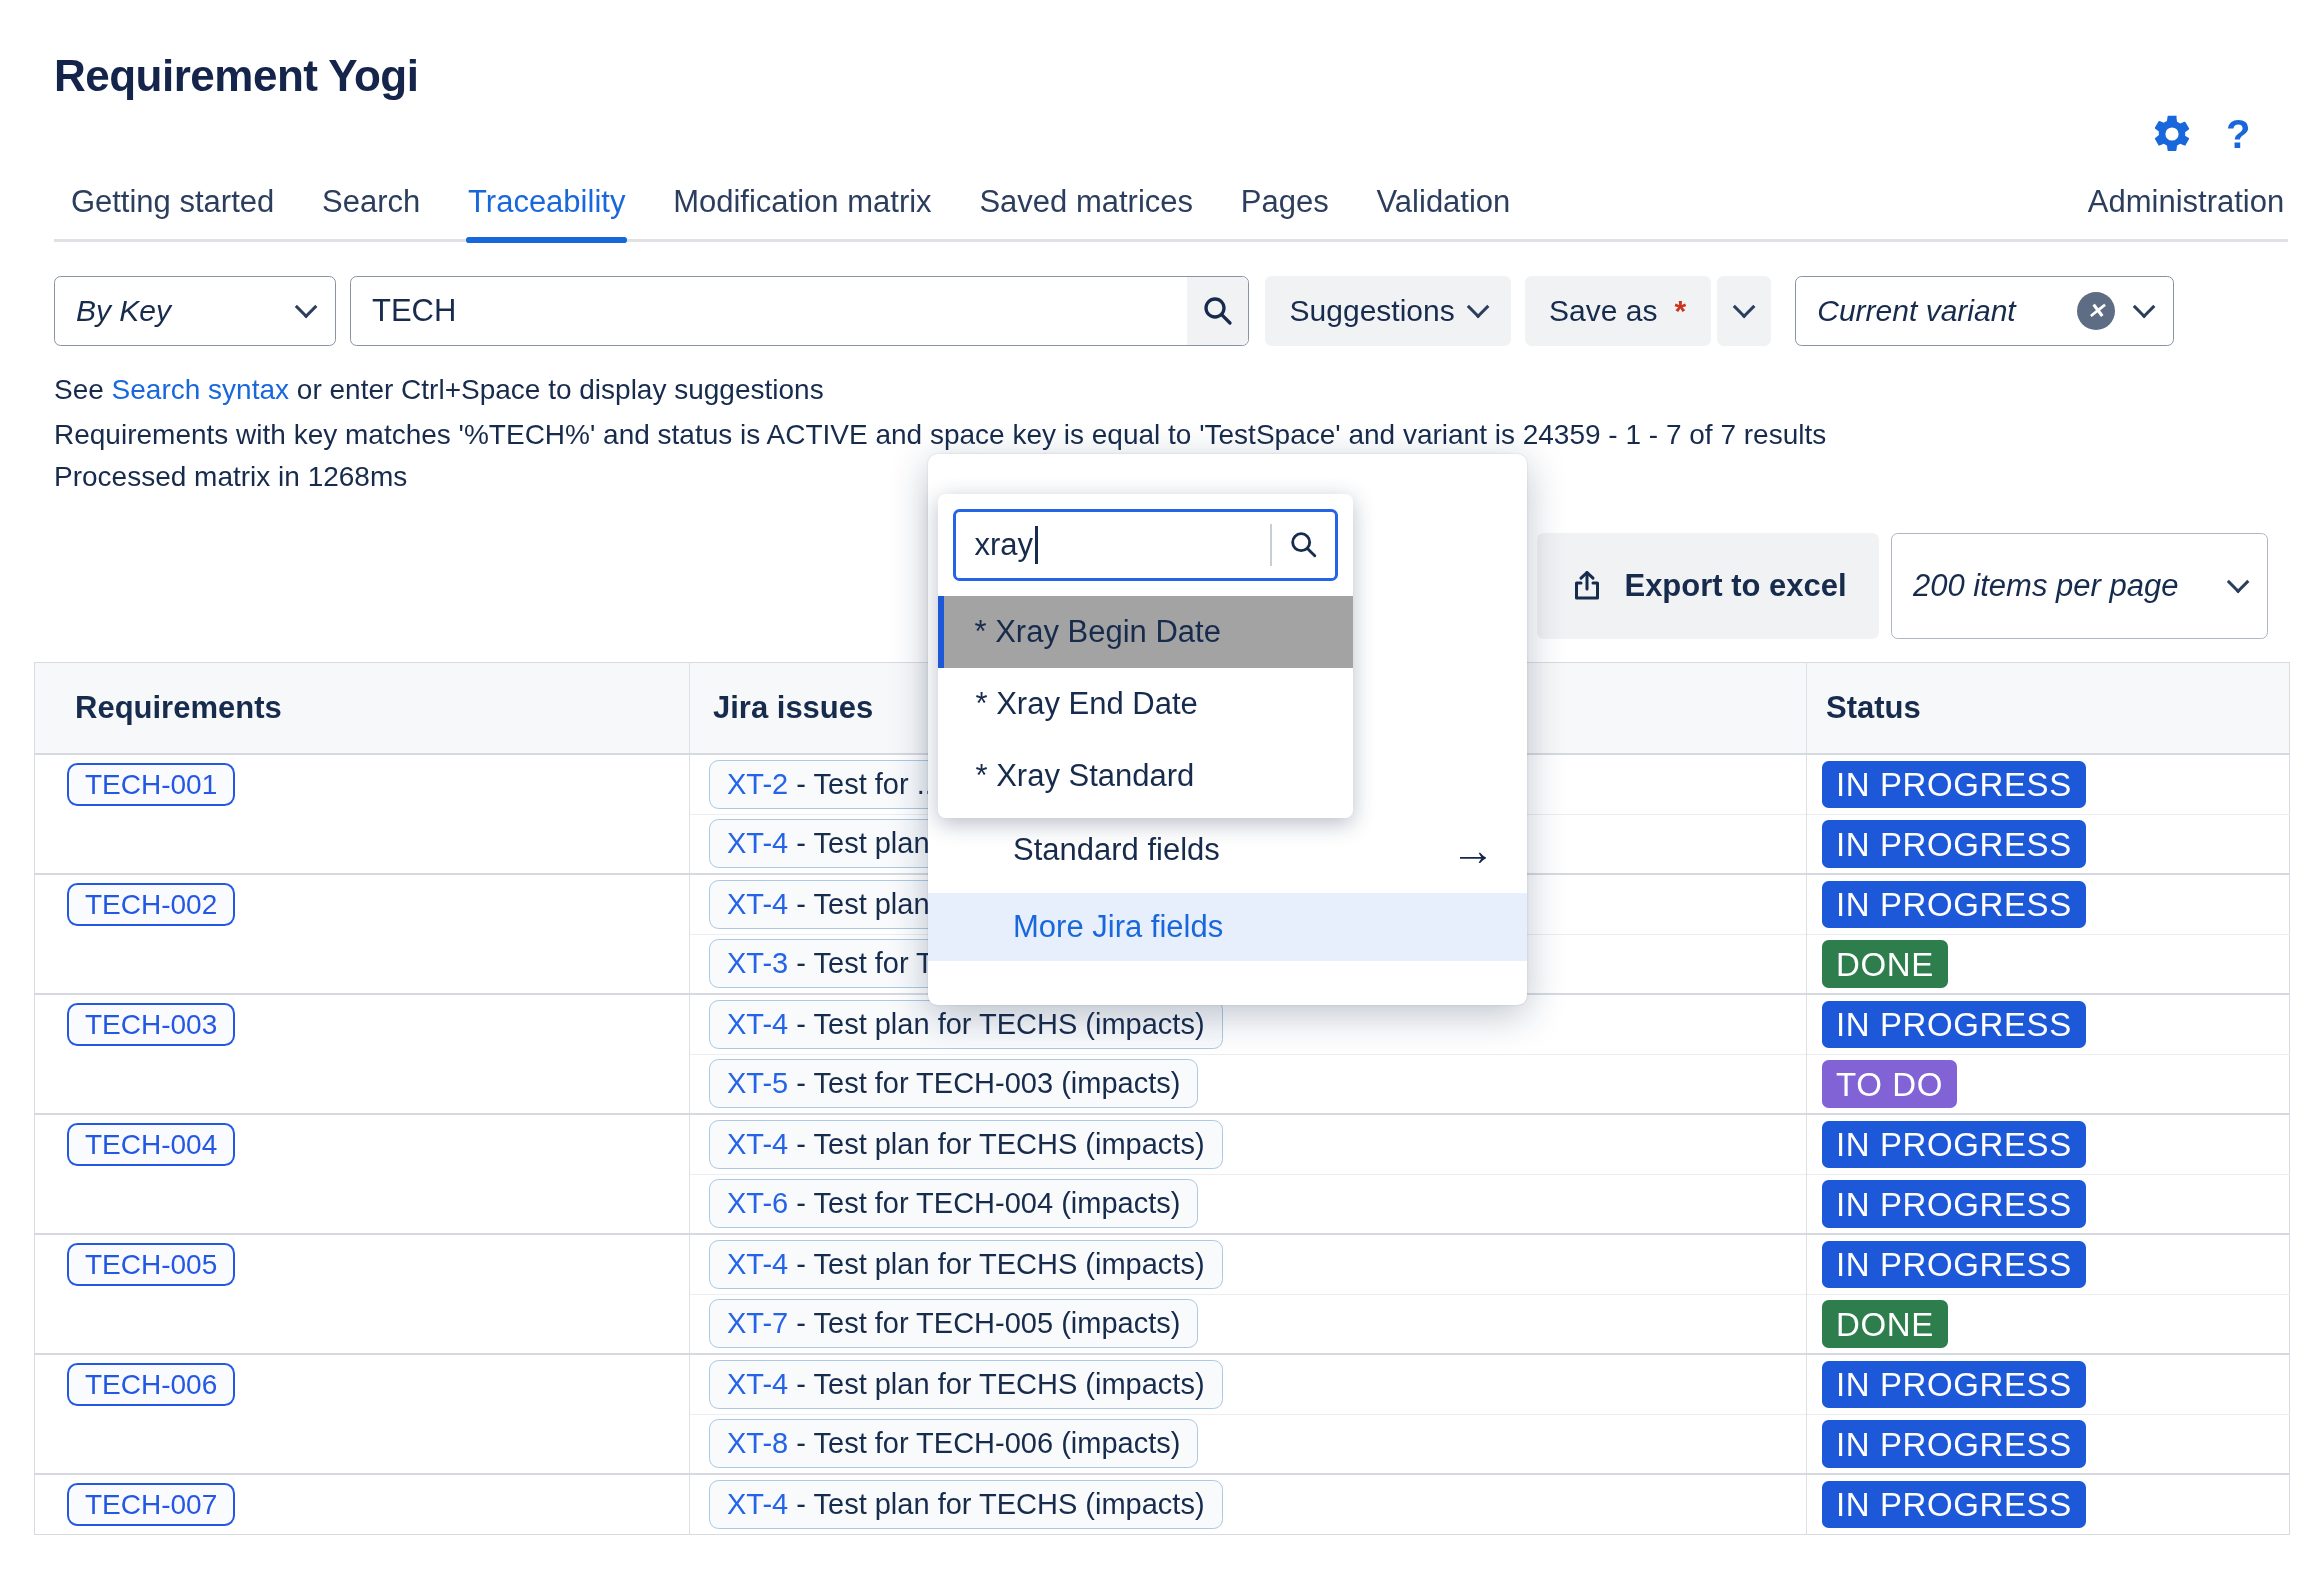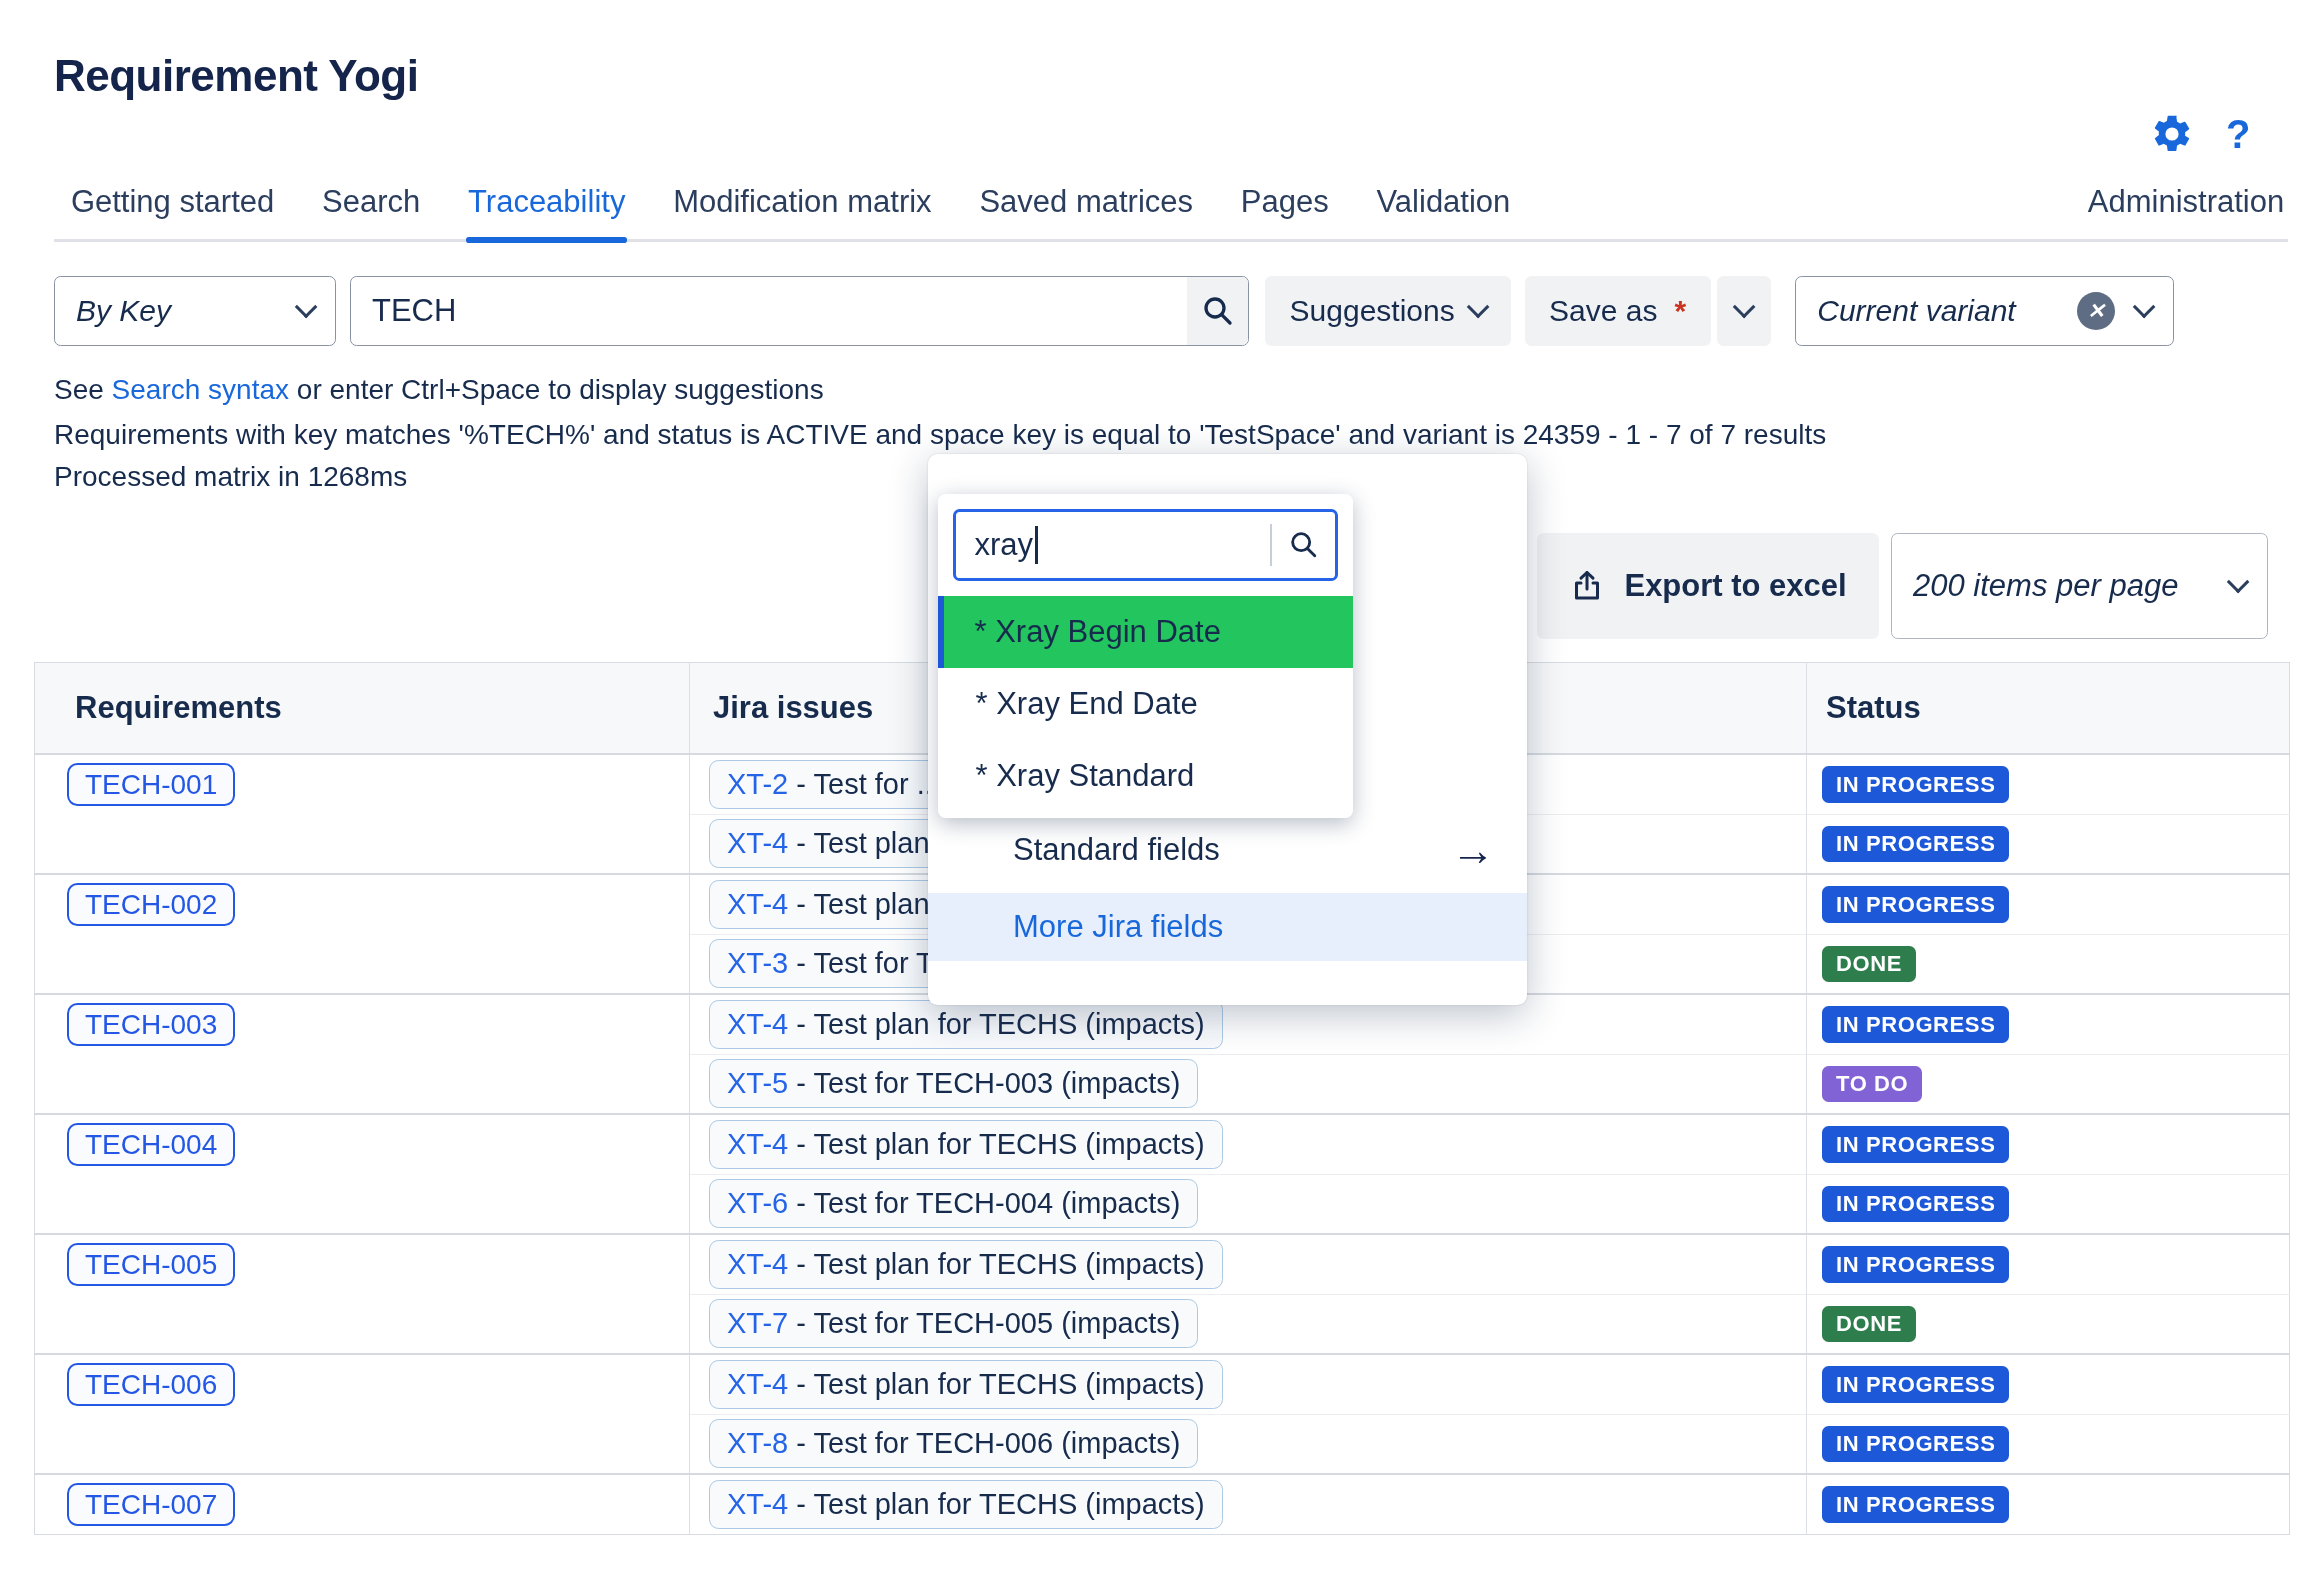--- a/index.html
+++ b/index.html
@@ -66,35 +66,35 @@
   td.req-cell{vertical-align:top;padding:7.6px 0 0 32px;}
   td.jira-cell{padding-left:19px;border-left:1.9px solid #DCDFE4;}
   td.status-cell{padding-left:15px;border-left:1.9px solid #DCDFE4;}
   .req-pill{display:inline-block;border:2.8px solid #2458E4;color:#2458E4;background:#FAFBFE;border-radius:10.4px;
             font-size:28px;padding:3.8px 16px;cursor:pointer;}
   .jira-pill{display:inline-flex;align-items:center;height:49px;box-sizing:border-box;border:1.9px solid #ABC9E5;
              background:#F8FAFC;border-radius:9.5px;padding:0 17px;font-size:29px;white-space:pre;cursor:pointer;overflow:hidden;}
   .jira-pill.clipped{width:731px;}
   .jkey{color:#2563E7;}
   .jtitle{color:#172B4D;}
-  .lozenge{display:inline-block;color:#fff;font-size:22px;font-weight:700;letter-spacing:0.6px;border-radius:6.6px;
+  .lozenge{display:inline-block;color:#fff;font-size:33px;font-weight:400;letter-spacing:0.6px;border-radius:6.6px;
            padding:7.6px 14px 6.6px 14px;line-height:1;}
 
   
   .popup{position:absolute;left:928px;top:454px;width:599px;height:551px;background:#fff;border-radius:9.5px;
          box-shadow:0 9.5px 38px rgba(23,43,77,.28),0 0 1.9px rgba(23,43,77,.18);z-index:10;}
   .popup-card{position:absolute;left:9.5px;top:40px;width:415px;background:#fff;border-radius:7.6px;
               box-shadow:0 5.7px 21px rgba(23,43,77,.30);padding-bottom:5.7px;}
   .fp-search{display:flex;align-items:center;box-sizing:border-box;margin:15px;height:72px;
              border:3.8px solid #2563E7;border-radius:6.6px;padding:0 13.2px 0 19px;}
   .fp-query{font-size:31px;color:#172B4D;}
   .caret-line{display:inline-block;width:2.8px;height:38px;background:#172B4D;margin-left:1.9px;vertical-align:-7.6px;}
   .fp-divider{margin-left:auto;width:1.9px;height:42px;background:#C8CED8;margin-right:15px;}
   .fp-option{display:flex;align-items:center;height:72px;font-size:31px;padding-left:38px;cursor:pointer;}
-  .fp-option.selected{background:#22c55e;border-left:6.6px solid #1D58D8;padding-left:31px;}
+  .fp-option.selected{background:#a3a3a3;border-left:6.6px solid #1D58D8;padding-left:31px;}
   .std-row{position:absolute;left:0;right:0;top:362px;height:68px;display:flex;align-items:center;cursor:pointer;}
   .std-label{margin-left:85px;font-size:31px;}
   .std-arrow{margin-left:auto;margin-right:32px;font-size:44px;font-weight:700;color:#14244A;line-height:1;}
   .more-row{position:absolute;left:0;right:0;top:439px;height:68px;background:#E7EFFD;display:flex;align-items:center;cursor:pointer;}
   .more-label{margin-left:85px;font-size:31px;color:#1868DB;}
   svg{display:block;}
 </style>
 </head>
 <body>
 

